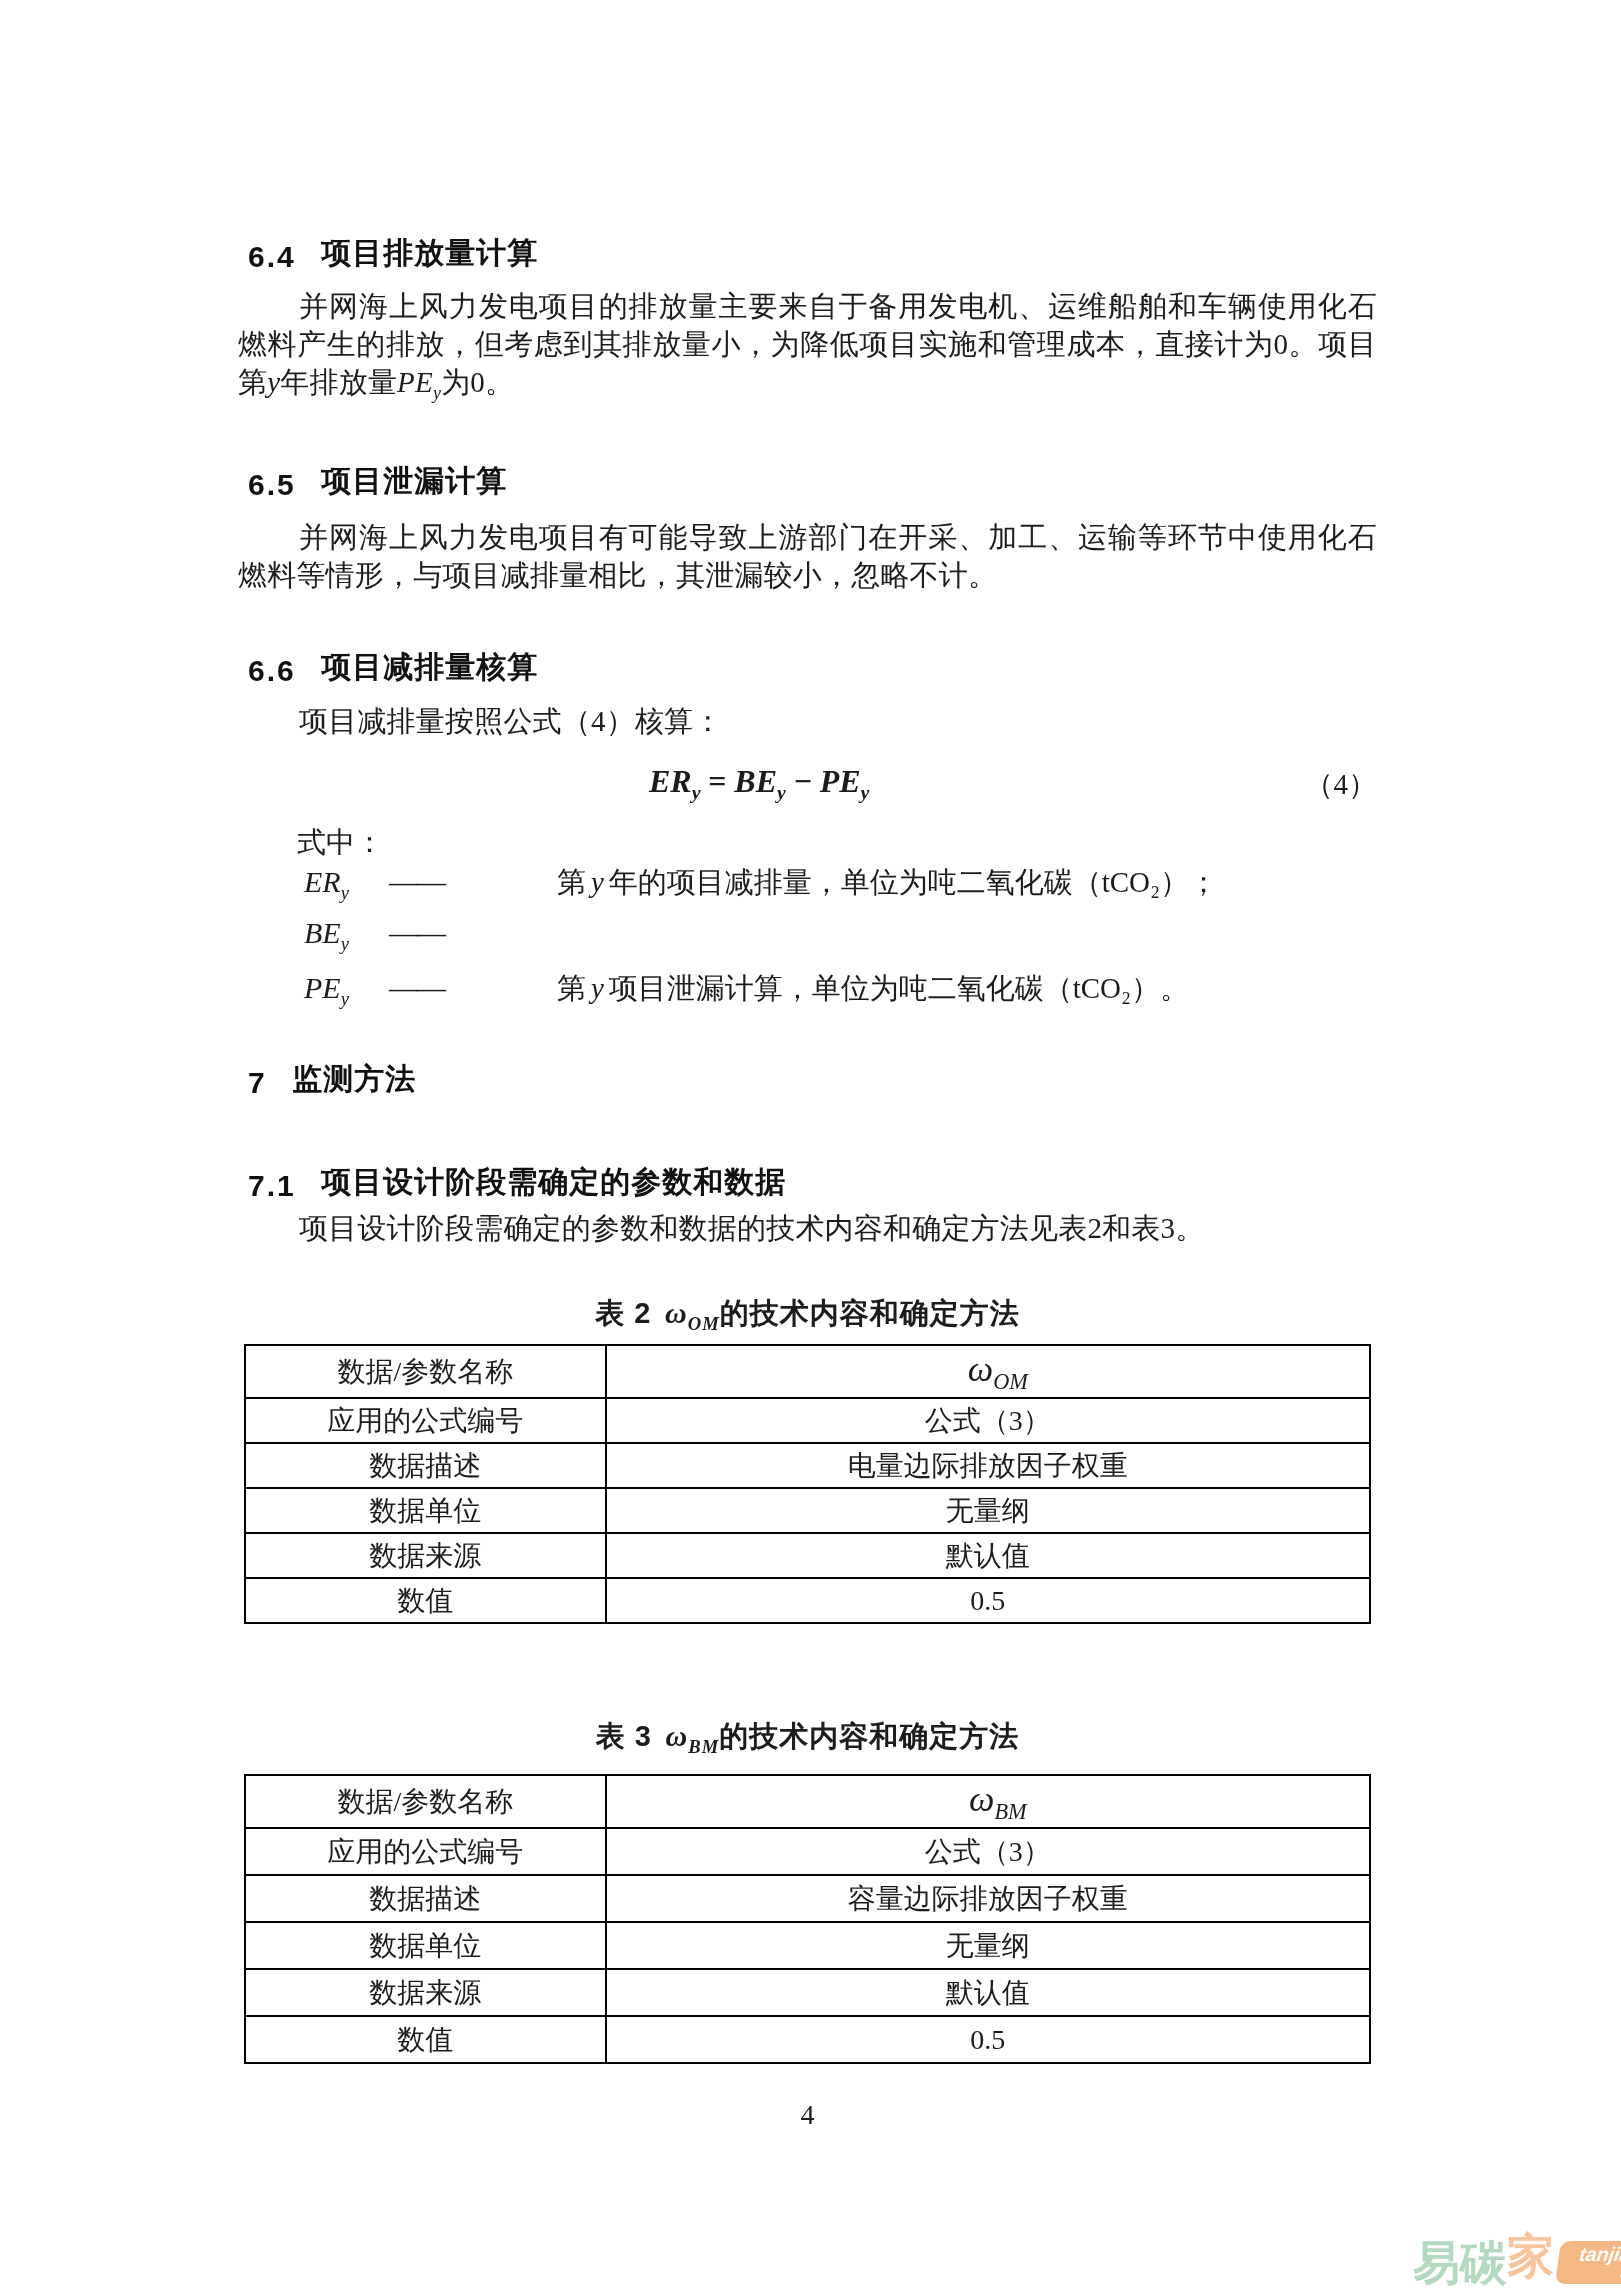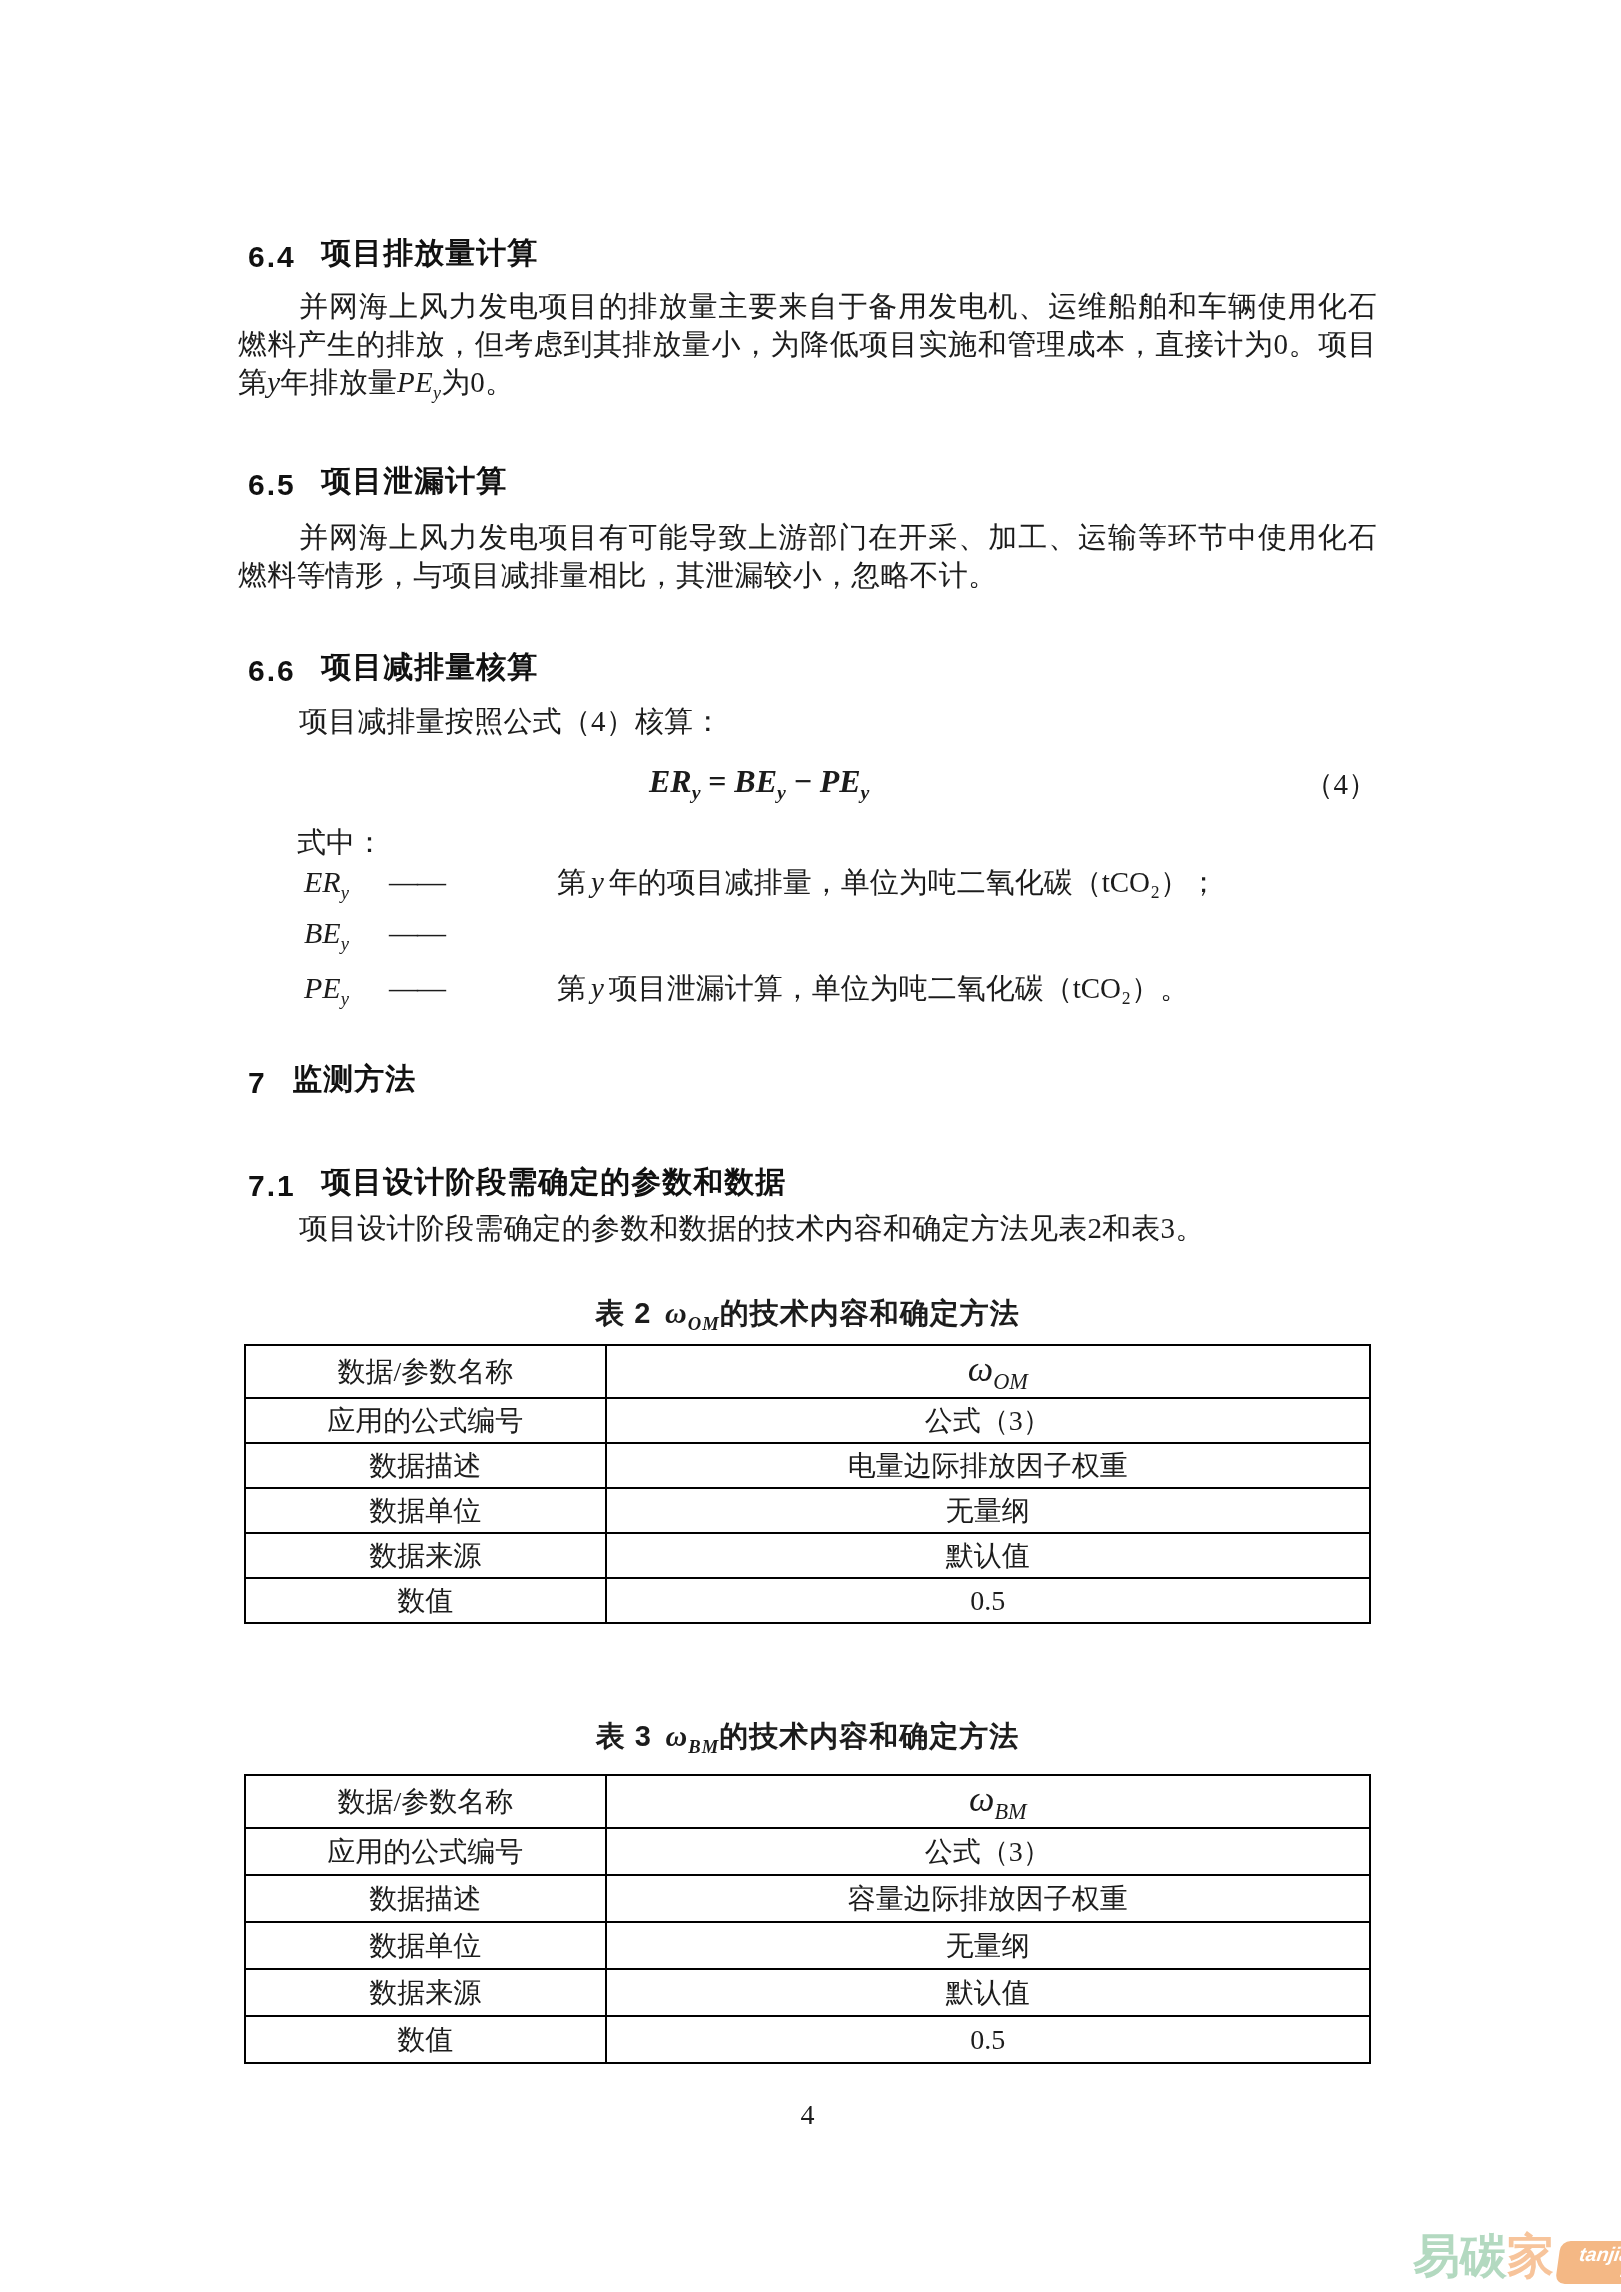--- a/index.html
+++ b/index.html
@@ -71,21 +71,21 @@
   .cell-math sub { font-size:0.62em; }
 
   .page-number { text-align:center; font-size:28px; }
 
   
   .watermark { position:absolute; left:1413px; top:2225px; display:flex; align-items:flex-start; }
   .wm-text {
     font-family:"Liberation Sans", sans-serif; font-weight:bold;
     font-size:47px; line-height:61px; letter-spacing:0px; white-space:nowrap;
   }
-  .wm-green { color:var(--wm-green,#b3d9c0); }
+  .wm-green { color:var(--wm-green,#b3d9c0);margin-top:7px; }
   .wm-orange { color:var(--wm-orange,#f7c49b); }
   .wm-badge {
     background:var(--wm-badge,#f4b885); transform:skewX(-8deg); border-radius:9.8px;
     color:#fff; padding:3.9px 11.8px 3.9px 9.8px; margin-left:3.9px; margin-top:15.7px;
     text-align:right; font-family:"Liberation Sans", sans-serif; font-weight:bold;
     width:90px; height:35px;
   }
   .wm-badge .l1 { display:block; font-size:19.6px; line-height:19.6px; font-style:italic; }
   .wm-badge .l2 { display:block; font-size:15.7px; line-height:15.7px; }
 </style>

